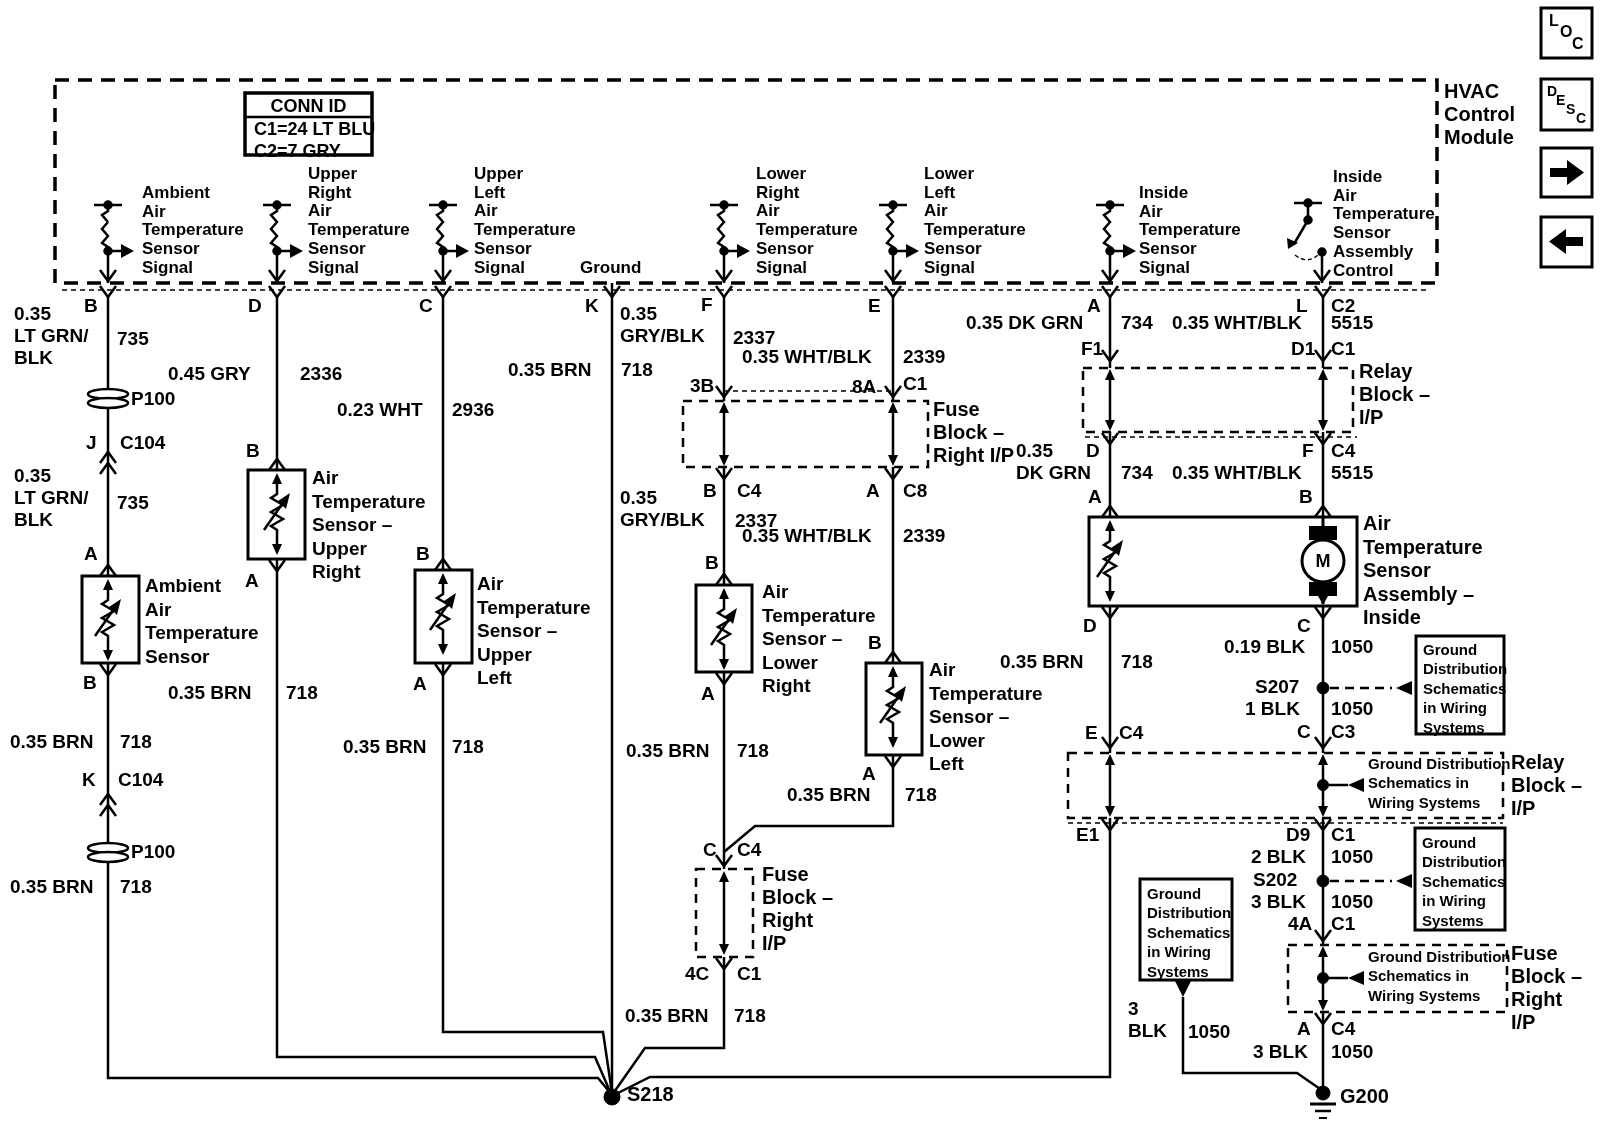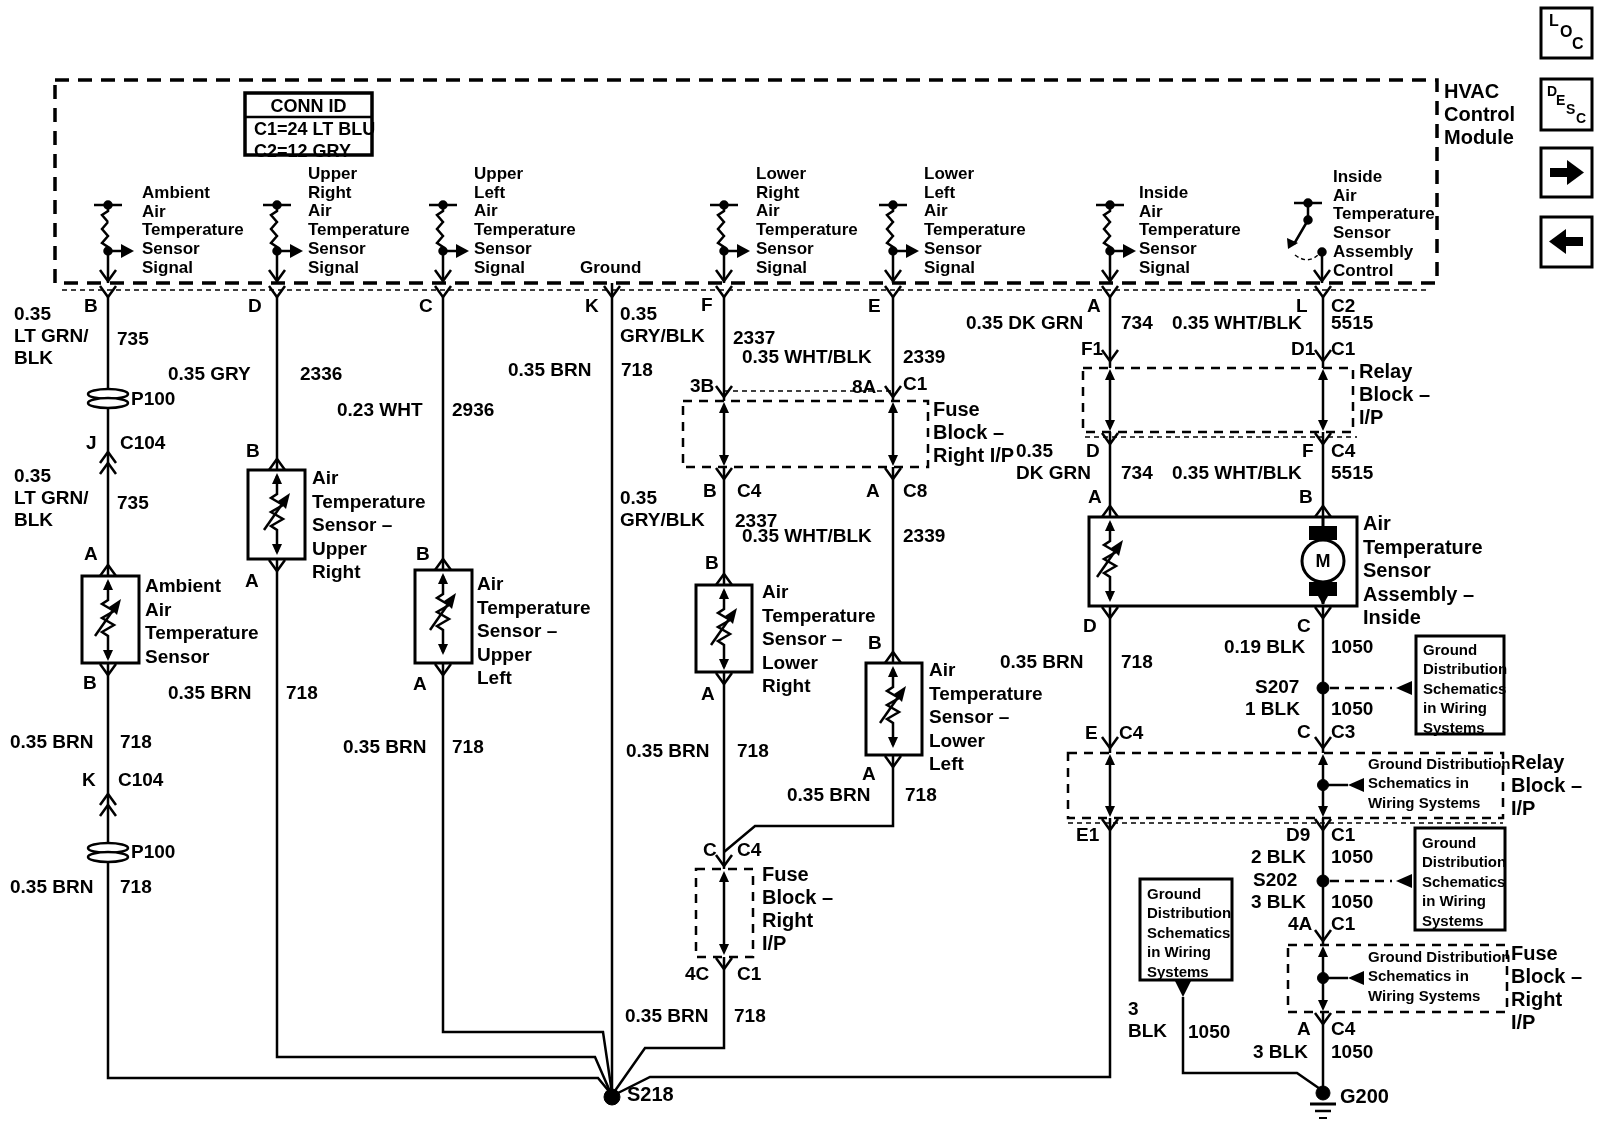--- a/index.html
+++ b/index.html
@@ -270,21 +270,21 @@
         <use href="#cd" x="1323" y="1024"></use>
     <use href="#cu" x="108" y="452"></use>
         <use href="#cu" x="108" y="463"></use>
     <use href="#cu" x="108" y="794"></use>
         <use href="#cu" x="108" y="805"></use>
   </g>
 </svg>
 
 <div class="L s18 ctr" style="left:245px;top:96px;width:127px">CONN ID</div>
 <div class="L s18" style="left:254px;top:119px">C1=24 LT BLU</div>
-<div class="L s18" style="left:254px;top:141px">C2=12 GRY</div>
+<div class="L s18" style="left:254px;top:141px">C2=7 GRY</div>
 <div class="L s20" style="left:1444px;top:80px">HVAC
 Control
 Module</div>
 <span class="ico" style="left:1549px;top:13px">L</span>
 <span class="ico" style="left:1560px;top:24px">O</span>
 <span class="ico" style="left:1572px;top:36px">C</span>
 <span class="ico2" style="left:1547px;top:84px">D</span>
 <span class="ico2" style="left:1556px;top:93px">E</span>
 <span class="ico2" style="left:1566px;top:102px">S</span>
 <span class="ico2" style="left:1576px;top:111px">C</span>
@@ -359,21 +359,21 @@
 Sensor</div>
 <div class="L" style="left:83px;top:672px">B</div>
 <div class="L" style="left:10px;top:731px">0.35 BRN</div>
 <div class="L" style="left:120px;top:731px">718</div>
 <div class="L" style="left:82px;top:769px">K</div>
 <div class="L" style="left:118px;top:769px">C104</div>
 <div class="L" style="left:131px;top:841px">P100</div>
 <div class="L" style="left:10px;top:876px">0.35 BRN</div>
 <div class="L" style="left:120px;top:876px">718</div>
 
-<div class="L" style="left:168px;top:363px">0.35 GRY</div>
+<div class="L" style="left:168px;top:363px">0.45 GRY</div>
 <div class="L" style="left:300px;top:363px">2336</div>
 <div class="L" style="left:246px;top:440px">B</div>
 <div class="L cmp" style="left:312px;top:466px">Air
 Temperature
 Sensor –
 Upper
 Right</div>
 <div class="L" style="left:245px;top:570px">A</div>
 <div class="L" style="left:168px;top:682px">0.35 BRN</div>
 <div class="L" style="left:286px;top:682px">718</div>

